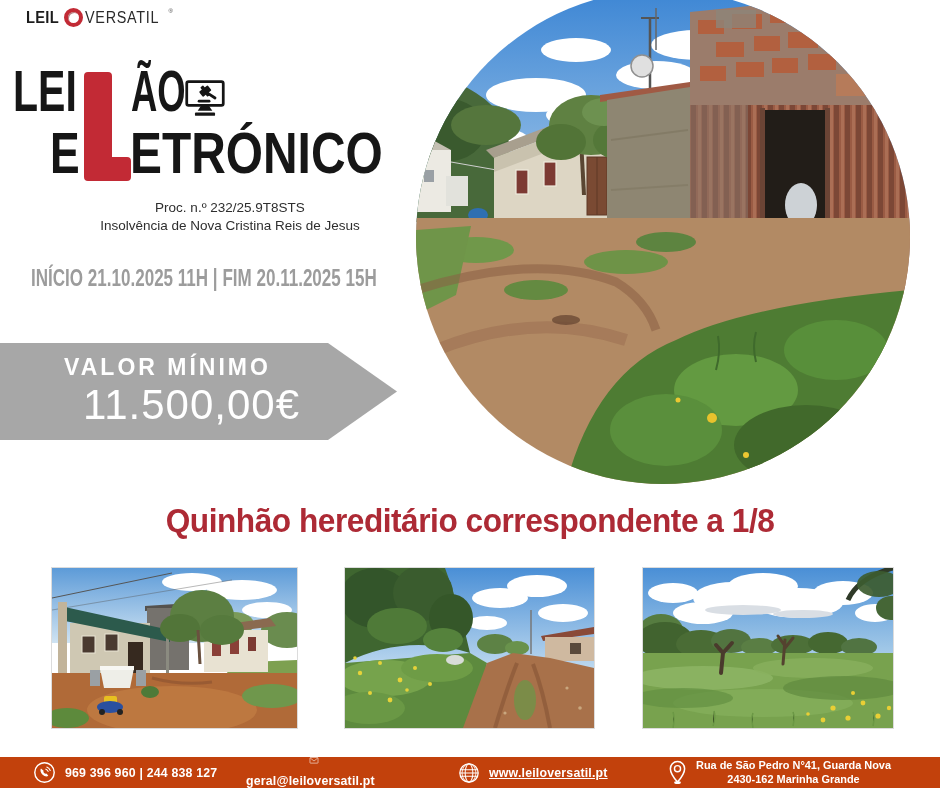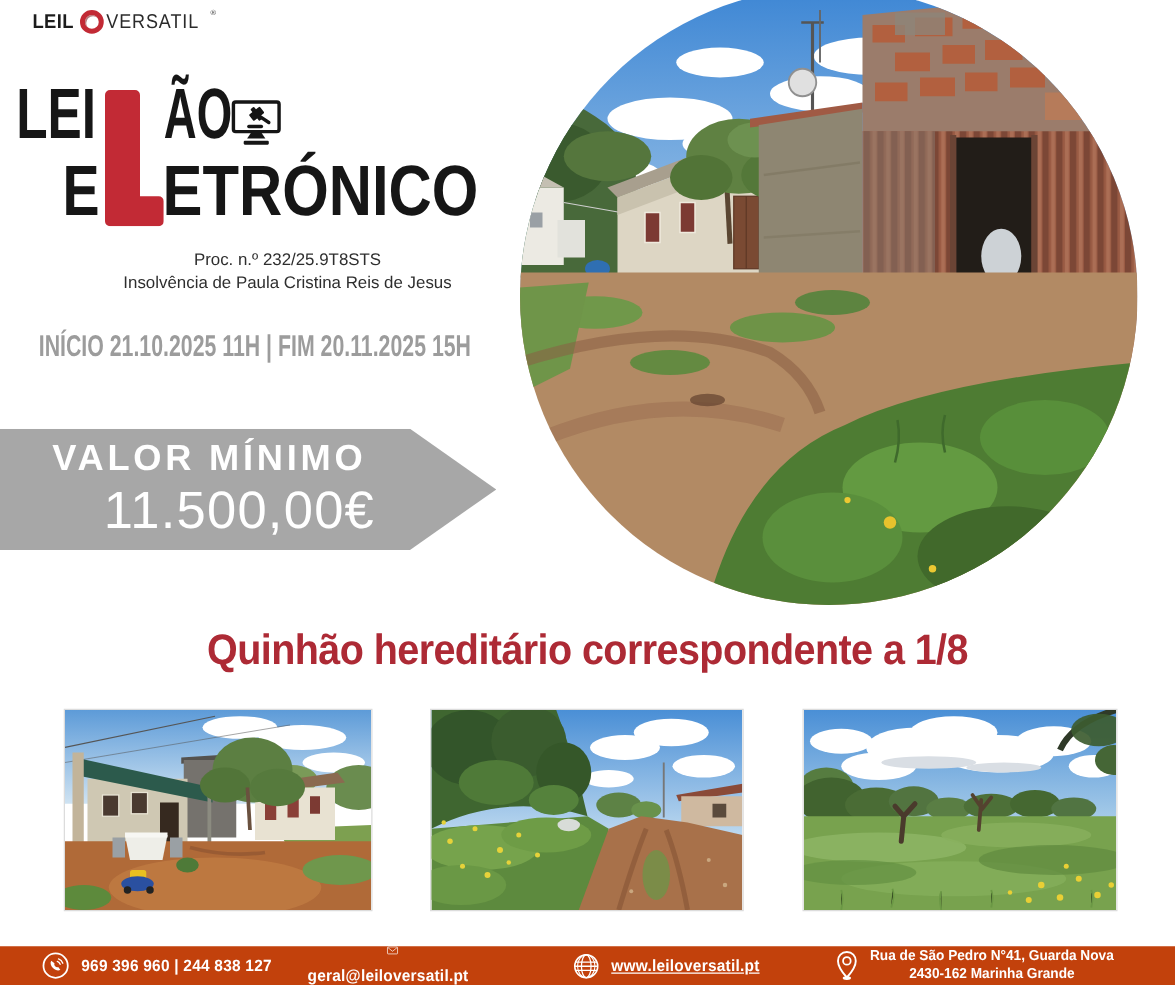--- a/index.html
+++ b/index.html
@@ -35,21 +35,21 @@
 
   
   .schedule{position:absolute;left:31px;top:264px;font-size:24px;font-weight:800;color:#9c9c9c;
             transform:scaleX(.71);transform-origin:left top;white-space:nowrap;letter-spacing:0;}
 
   
   .arrow{position:absolute;left:0;top:343px;width:397px;height:97px;background:#a7a7a7;
          clip-path:polygon(0 0,328px 0,397px 50%,328px 100%,0 100%);
          display:flex;flex-direction:column;justify-content:center;align-items:center;
          padding-right:62px;box-sizing:border-box;color:#fff;}
-  .arrow .label{font-size:29px;font-weight:800;letter-spacing:3px;line-height:1.1;}
+  .arrow .label{font-size:23px;font-weight:800;letter-spacing:3px;line-height:1.1;}
   .arrow .value{font-size:42px;font-weight:400;letter-spacing:1px;line-height:1.1;margin-top:1px;margin-left:48px;}
 
   
   .headline{position:absolute;left:0;top:501px;width:940px;text-align:center;
             font-size:34px;font-weight:800;color:#ad2a35;letter-spacing:-.5px;
             transform:scaleX(.93);transform-origin:center top;white-space:nowrap;}
 
   
   .photo{position:absolute;top:568px;height:160px;overflow:hidden;outline:1px solid #dcdcdc;}
   .photo svg{display:block;}
@@ -217,21 +217,21 @@
         <path d="M19 29 h8 l4 6 h-16 z" fill="#151515"></path>
         <rect x="12" y="37" width="22" height="3.5" rx="1" fill="#151515"></rect>
       </svg>
     </span>
     <span class="t t-e">E</span>
     <span class="t t-etronico">ETRÓNICO</span>
   </div>
 
   <div class="proc">
     <div>Proc. n.º 232/25.9T8STS</div>
-    <div>Insolvência de Paula Cristina Reis de Jesus</div>
+    <div>Insolvência de Nova Cristina Reis de Jesus</div>
   </div>
 
   <div class="schedule">INÍCIO 21.10.2025 11H | FIM 20.11.2025 15H</div>
 
   <div class="arrow">
     <div class="label">VALOR MÍNIMO</div>
     <div class="value">11.500,00€</div>
   </div>
 
   <div class="headline">Quinhão hereditário correspondente a 1/8</div>

